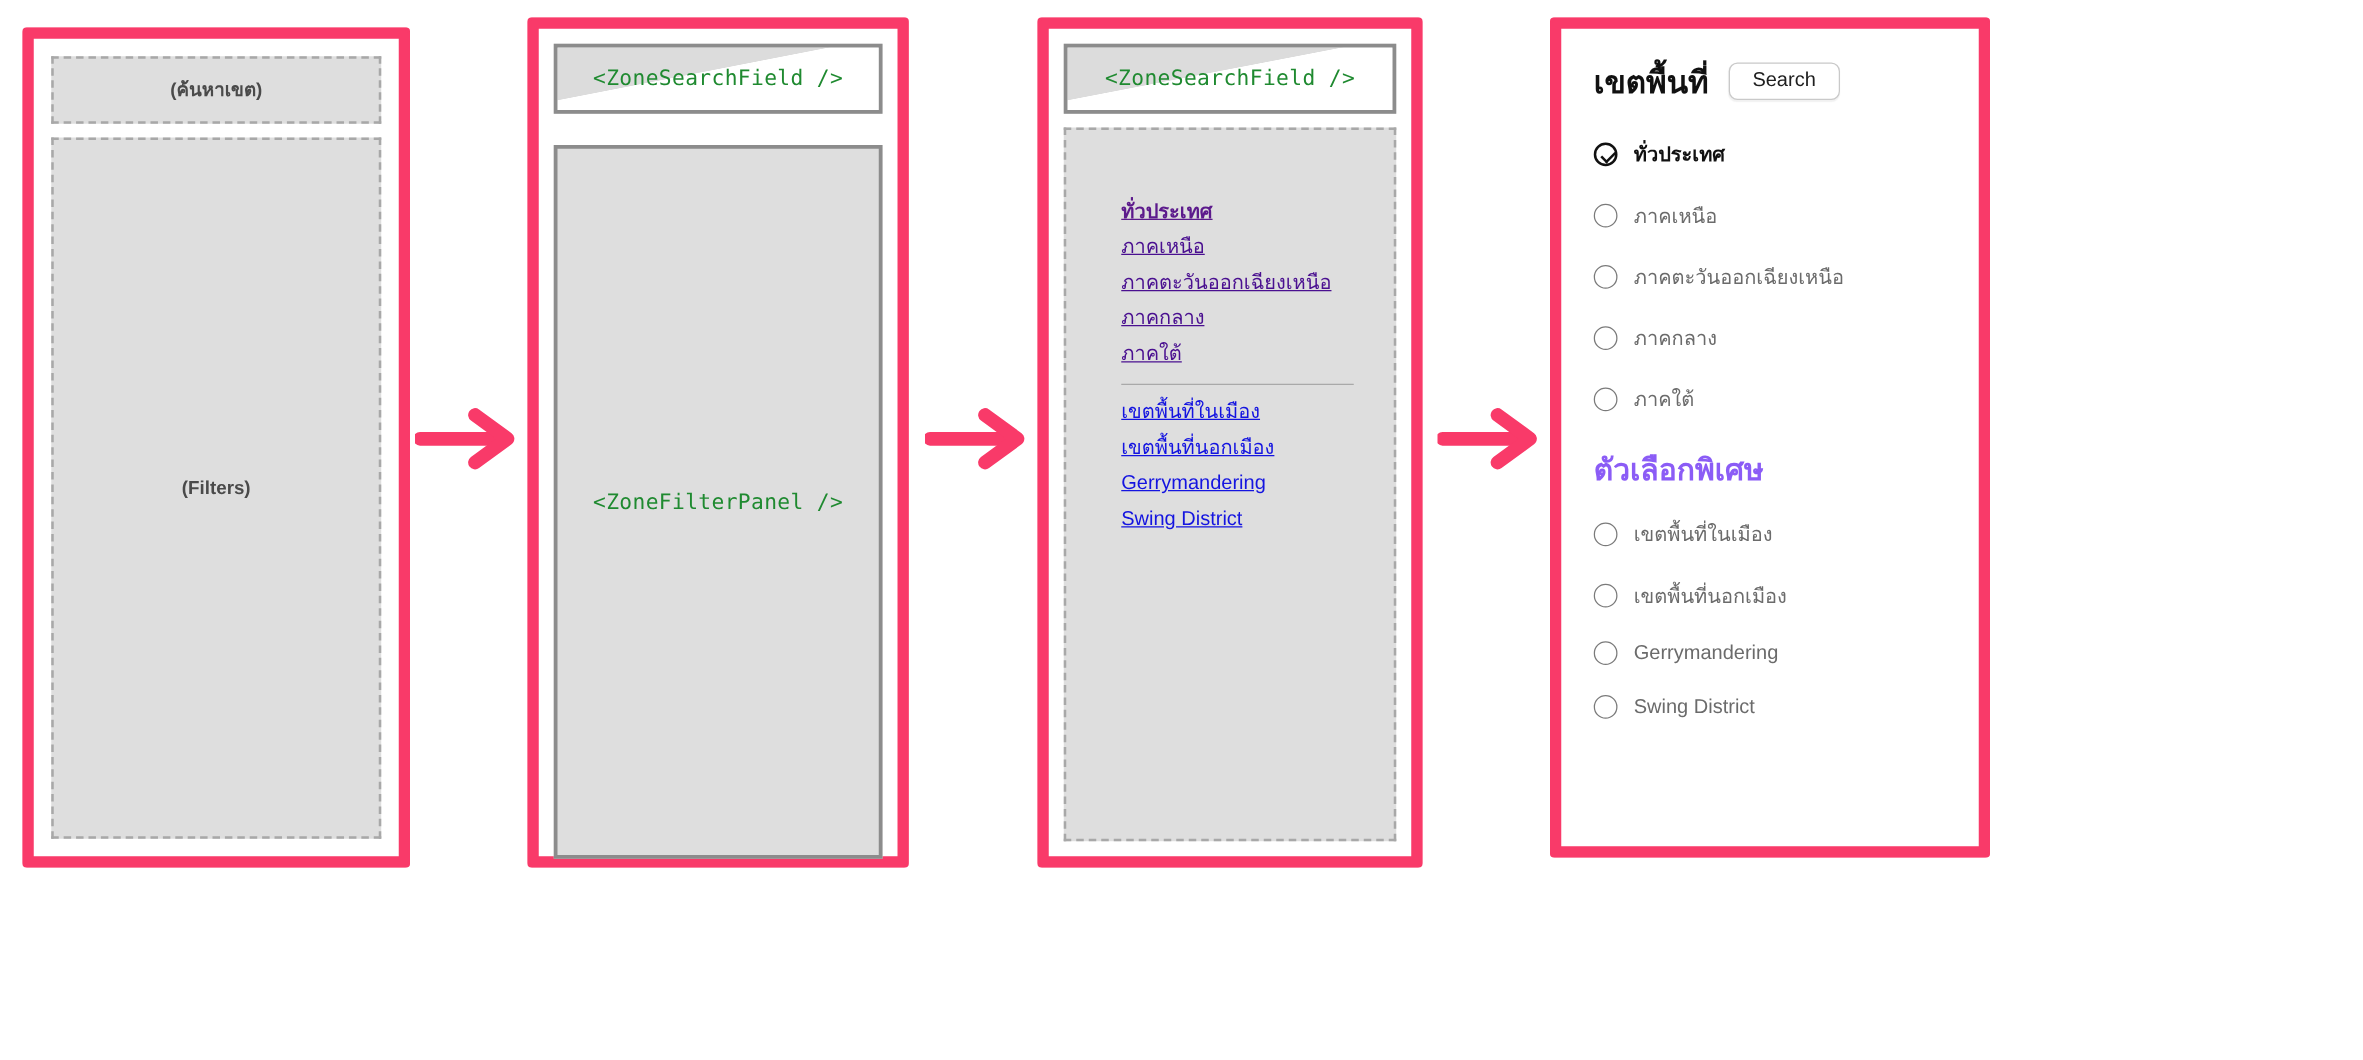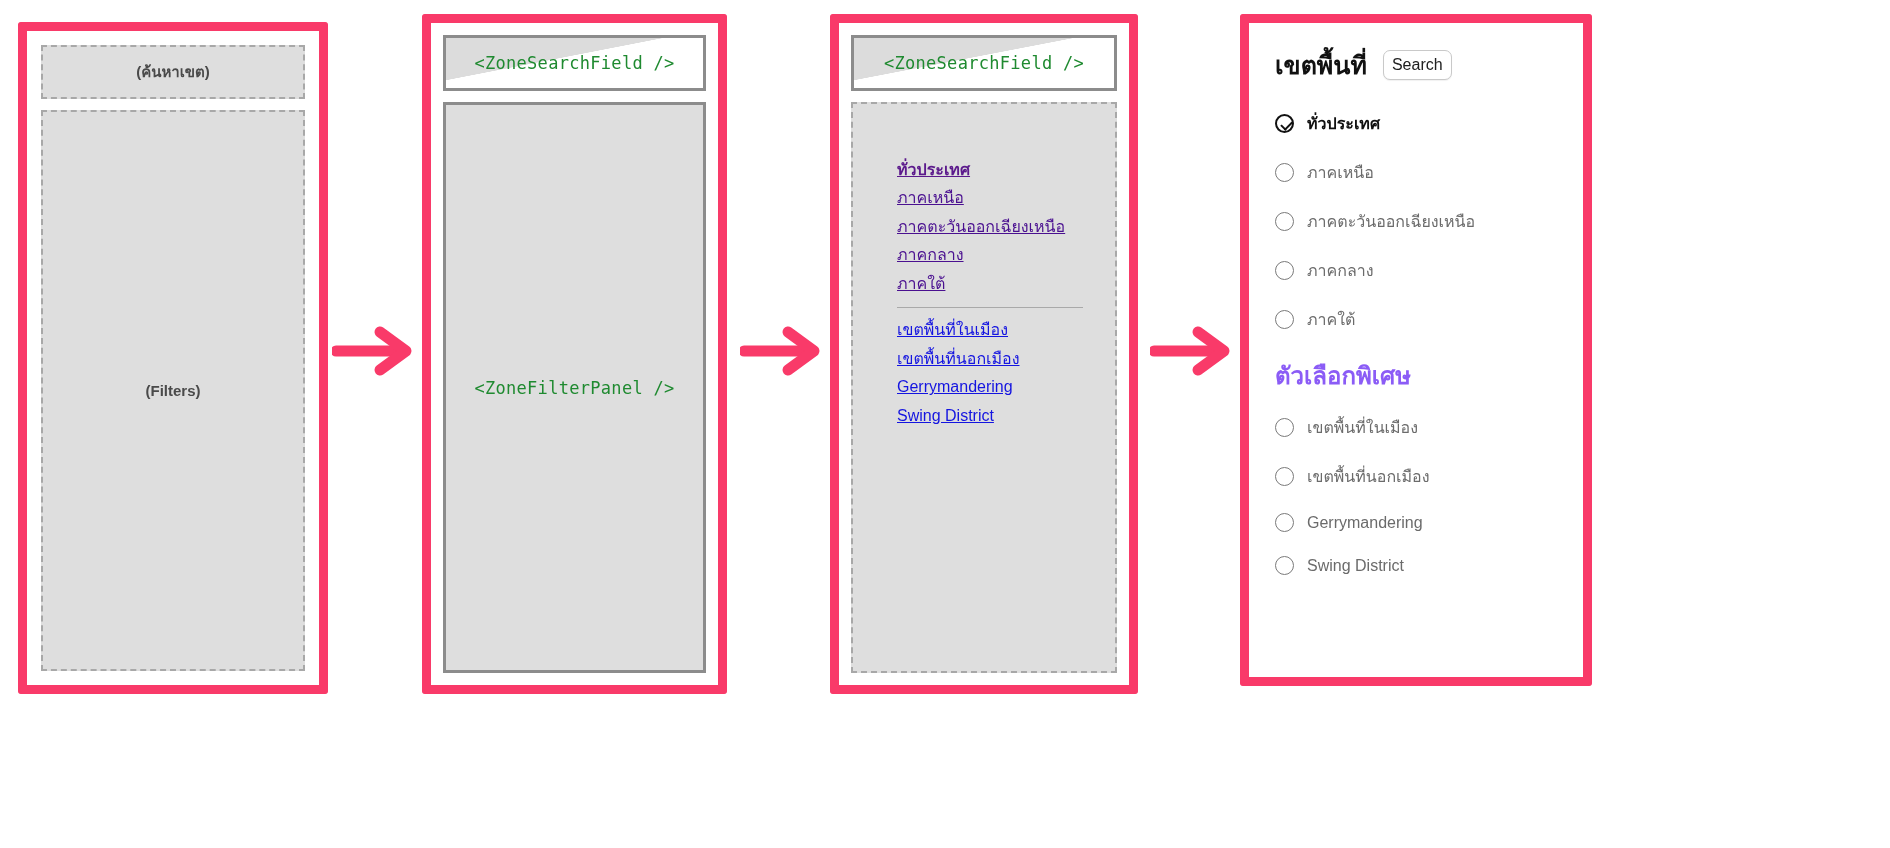--- a/index.html
+++ b/index.html
@@ -92,21 +92,21 @@
     z-index: 1;
   }
   .diag-light::before {
     background: linear-gradient(
         to bottom right,
         #dcdcdc 0%, #dcdcdc 20%,
         #ffffff 20.5%, #ffffff 80%,
         #dcdcdc 80.5%, #dcdcdc 100%);
   }
   #p2-search { height: 56px; }
-  #p2-filter { margin-top: 11px; height: calc(100% - 67px); }
+  #p2-filter { margin-top: 25px; height: calc(100% - 67px); }
 
   
   #p3-search { height: 56px; }
   #p3-filter {
     margin-top: 11px;
     height: calc(100% - 67px);
     border: 2px dashed #a8a8a8;
     background: #dedede;
     display: block;
     padding: 52px 0 0 44px;
@@ -145,21 +145,21 @@
     font-weight: bold;
     color: #111111;
     white-space: nowrap;
   }
   .p4-search-btn {
     font-size: 16px;
     color: #202020;
     background: #ffffff;
     border: 1px solid #c9c9c9;
     border-radius: 7px;
-    padding: 5px 8px;
+    padding: 5px 18px;
     cursor: pointer;
     box-shadow: 0 1px 1px rgba(0,0,0,.06);
     white-space: nowrap;
   }
   .p4-section-title {
     font-size: 24px;
     font-weight: bold;
     color: #8b5cf6;
     margin: 16px 0 20px 0;
     white-space: nowrap;

